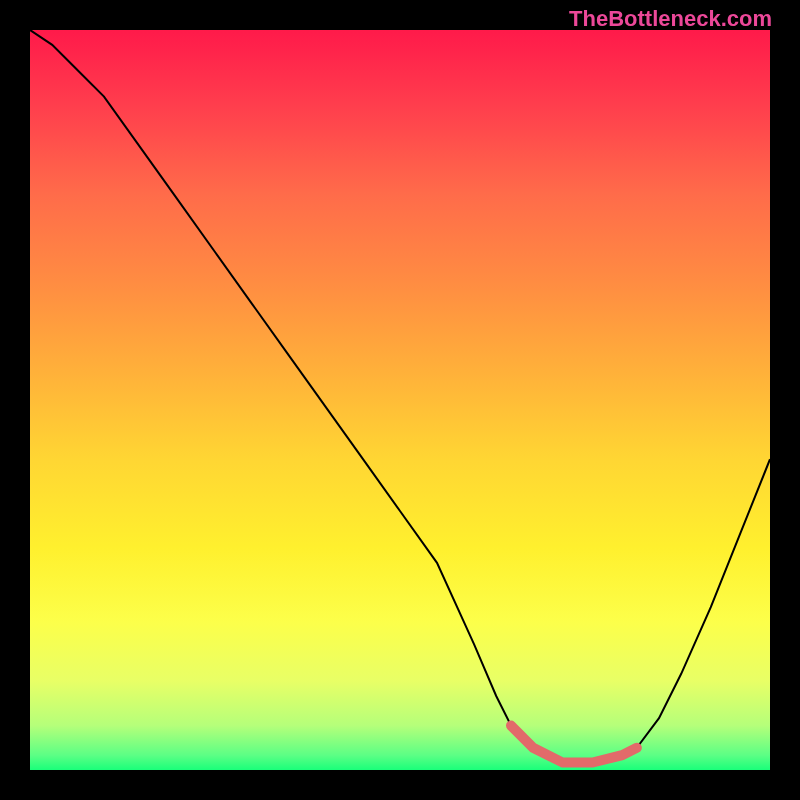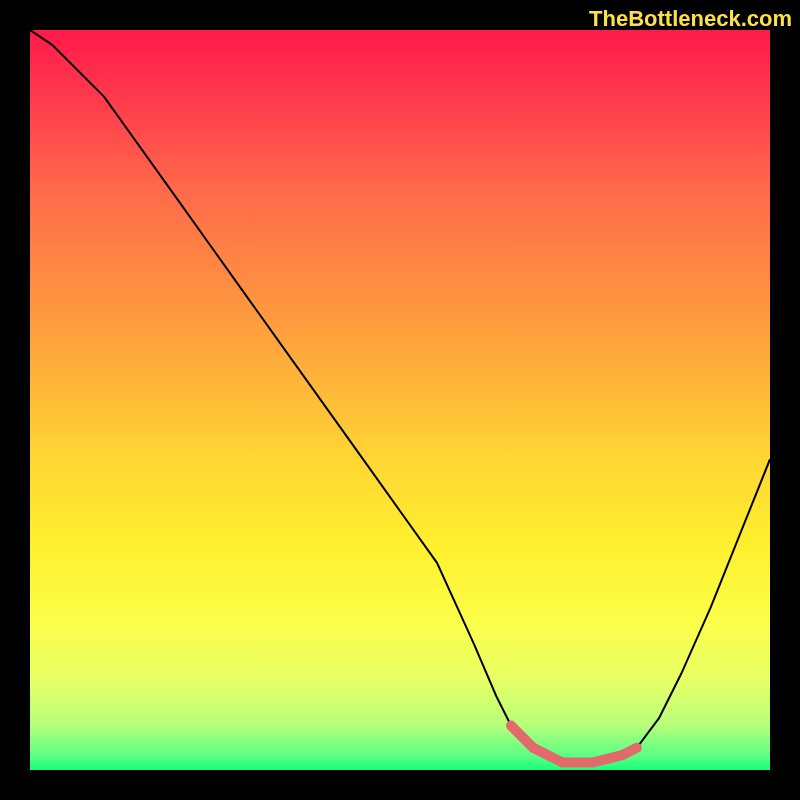--- a/index.html
+++ b/index.html
@@ -7,22 +7,22 @@
     padding: 0;
     background: #000;
     width: 800px;
     height: 800px;
     position: relative;
     font-family: Arial, sans-serif;
   }
   .watermark {
     position: absolute;
     top: 6px;
-    right: 8px;
-    color: #fde047;
+    right: 28px;
+    color: #ec4899;
     font-size: 22px;
     font-weight: bold;
     z-index: 10;
   }
   .plot-area {
     position: absolute;
     left: 30px;
     top: 30px;
     width: 740px;
     height: 740px;

